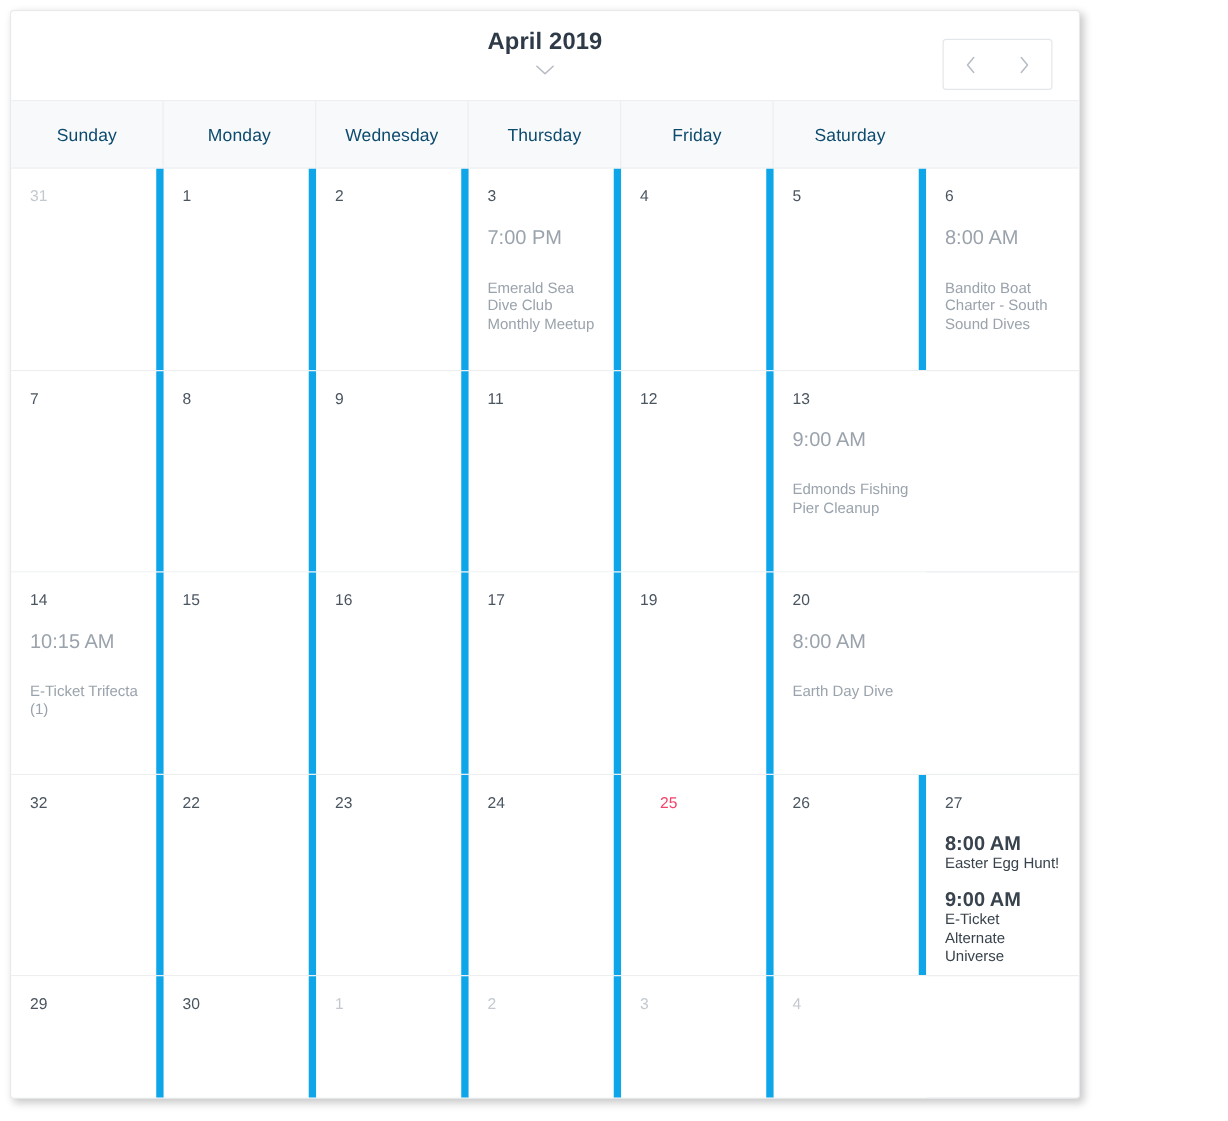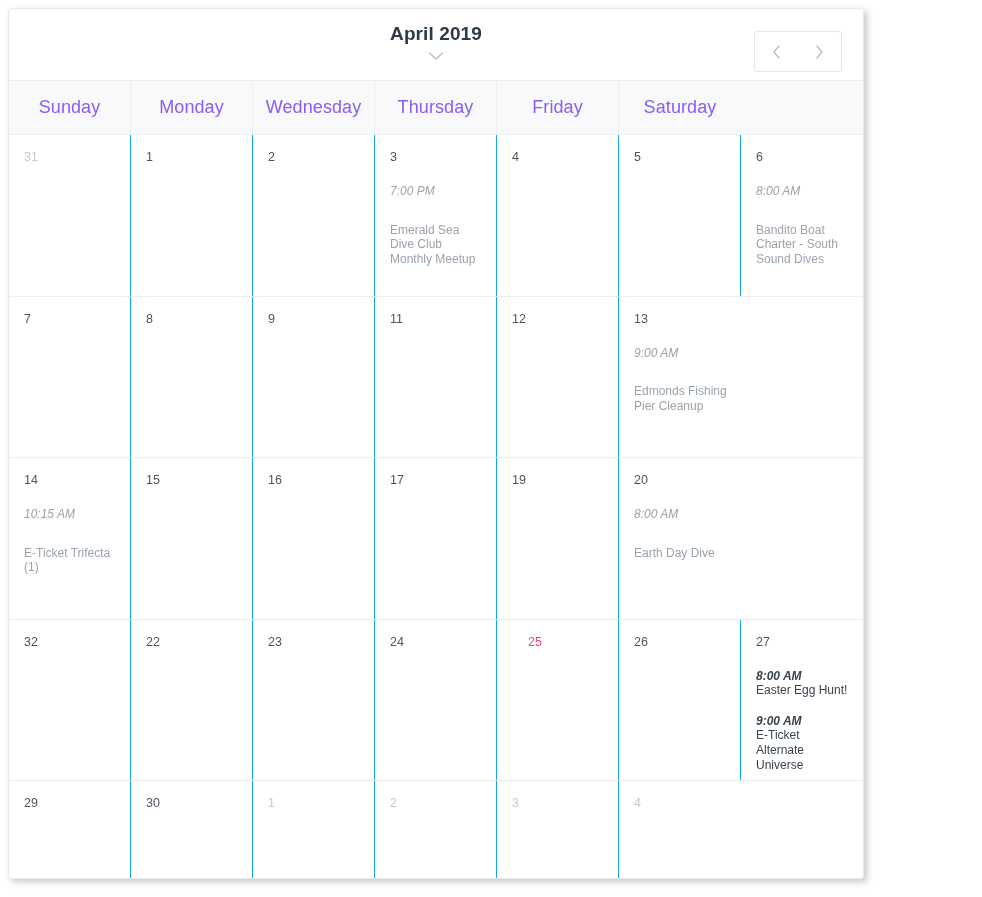--- a/index.html
+++ b/index.html
@@ -102,43 +102,43 @@
     grid-template-columns: repeat(7, 1fr);
     height: 54px;
     flex: 0 0 54px;
     background: #f8f9fa;
     border-bottom: 1px solid #eceef0;
   }
   .weekday {
     display: flex;
     align-items: center;
     justify-content: center;
-    font-size: 18px;
-    color: #8b5cf6;
+    font-size: 14px;
+    color: #0c4a6e;
     border-right: 1px solid #eceef0;
     letter-spacing: 0.1px;
   }
   .weekday:last-child { border-right: 0; }
 
   
   .weeks {
     flex: 1 1 auto;
     display: grid;
     grid-template-rows: repeat(5, 1fr);
   }
   .week {
     display: grid;
     grid-template-columns: repeat(7, 1fr);
     border-bottom: 1px solid #eceef0;
   }
   .week:last-child { border-bottom: 0; }
 
   .day-cell {
     position: relative;
-    border-right: 1px solid #0ea5e9;
+    border-right: 6px solid #0ea5e9;
     padding: 15px 14px 8px 15px;
     background: #ffffff;
     overflow: hidden;
   }
   .day-cell:last-child { border-right: 0; }
 
   .day-number {
     font-size: 12.5px;
     color: #4a5560;
     line-height: 14px;
@@ -147,25 +147,24 @@
   .day-cell.other-month .day-number { color: #c3c9cf; }
   .day-cell.today .day-number { color: #f2436b; margin-left: 16px; }
 
   .event {
     margin-bottom: 16px;
     line-height: 14.6px;
   }
   .event:last-child { margin-bottom: 0; }
 
   .event-time {
-    font-size: 12px;
+    font-size: 16px;
     font-weight: bold;
     color: #39434d;
     display: block;
-    font-style: italic;
   }
   .event-title {
     font-size: 12px;
     color: #39434d;
     display: block;
   }
 
   .event.past .event-time {
     font-weight: normal;
     color: #9aa3ac;

